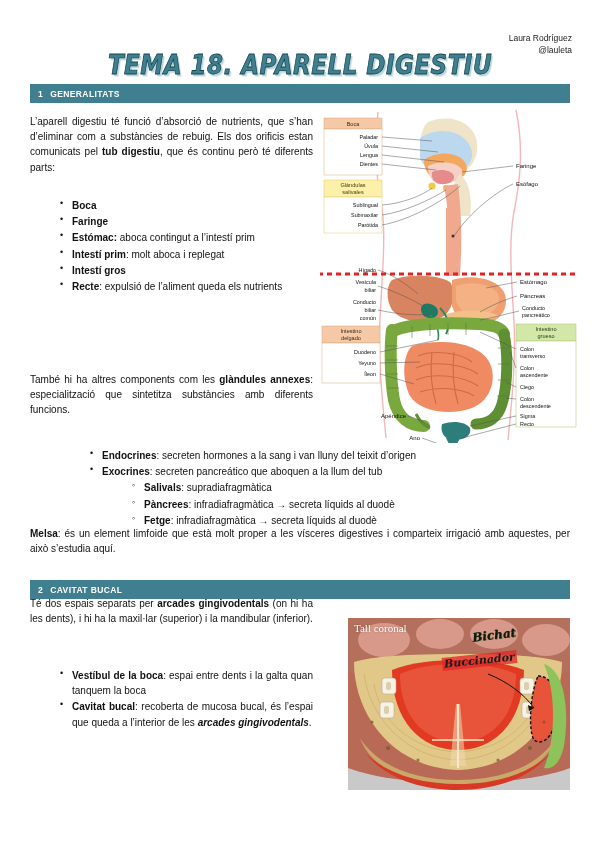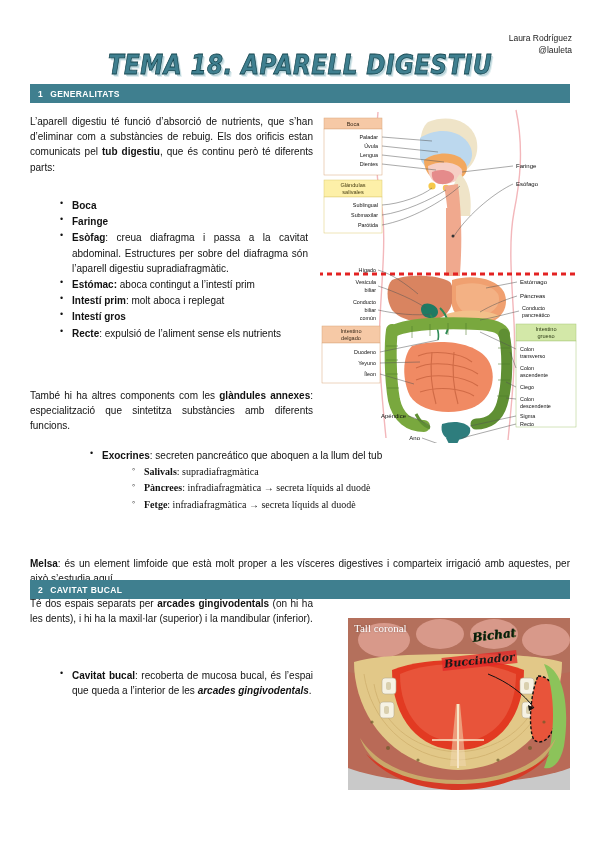--- a/index.html
+++ b/index.html
@@ -135,58 +135,59 @@
   </div>
 
   <div class="txt" style="left:30px; top:114px; width:283px;">
     <span>L’aparell digestiu té funció d’absorció de nutrients, que s’han d’eliminar com a substàncies de rebuig. Els dos orificis estan comunicats pel </span><b>tub digestiu</b><span>, que és continu però té diferents parts:</span>
   </div>
 
   <div class="txt" style="left:58px; top:198px; width:250px;">
     <ul class="lvl1">
       <li><b>Boca</b><span></span></li>
       <li><b>Faringe</b><span></span></li>
-      <li><b>Esòfag</b><span>: creua diafragma i passa a la cavitat abdominal. Estructures per sobre del diafragma són l’aparell digestiu supradiafragmàtic.</span></li>
       <li><b>Estómac:</b><span> aboca contingut a l’intestí prim</span></li>
       <li><b>Intestí prim</b><span>: molt aboca i replegat</span></li>
       <li><b>Intestí gros</b><span></span></li>
-      <li><b>Recte</b><span>: expulsió de l’aliment sense els nutrients</span></li>
+      <li><b>Recte</b><span>: expulsió de l’aliment queda els nutrients</span></li>
     </ul>
   </div>
 
-  <div class="txt" style="left:30px; top:388px; width:283px;">
+  <div class="txt" style="left:30px; top:372px; width:283px;">
     <span>També hi ha altres components com les </span><b>glàndules annexes</b><span>: especialització que sintetitza substàncies amb diferents funcions.</span>
   </div>
 
   <div class="txt" style="left:88px; top:448px; width:480px;">
     <ul class="lvl1">
+      <li><b>Endocrines</b><span>: secreten hormones a la sang i van lluny del teixit d’origen</span></li>
       <li><b>Exocrines</b><span>: secreten pancreático que aboquen a la llum del tub</span></li>
     </ul>
-    <ul class="lvl2" style="margin-left:42px; margin-top:1px;font-family:Liberation Serif, serif;">
+    <ul class="lvl2" style="margin-left:42px; margin-top:1px;">
       <li><b>Salivals</b><span>: supradiafragmàtica</span></li>
       <li><b>Pàncrees</b><span>: infradiafragmàtica → secreta líquids al duodè</span></li>
       <li><b>Fetge</b><span>: infradiafragmàtica → secreta líquids al duodè</span></li>
     </ul>
   </div>
 
-  <div class="txt" style="left:30px; top:556px; width:540px;">
+  <div class="txt" style="left:30px; top:526px; width:540px;">
     <b>Melsa</b><span>: és un element limfoide que està molt proper a les vísceres digestives i comparteix irrigació amb aquestes, per això s’estudia aquí.</span>
   </div>
 
   <div class="section-bar" style="top:580px;">
     <span class="num">2</span>
     <span>CAVITAT BUCAL</span>
   </div>
 
   <div class="txt" style="left:30px; top:596px; width:283px;">
     <span>Té dos espais separats per </span><b>arcades gingivodentals</b><span> (on hi ha les dents), i hi ha la maxil·lar (superior) i la mandibular (inferior).</span>
   </div>
 
   <div class="txt" style="left:58px; top:668px; width:255px;">
     <ul class="lvl1">
+      <li><b>Vestíbul de la boca</b><span>: espai entre dents i la galta quan tanquem la boca</span></li>
       <li><b>Cavitat bucal</b><span>: recoberta de mucosa bucal, és l’espai que queda a l’interior de les </span><span class="bi">arcades gingivodentals</span><span>.</span></li>
     </ul>
   </div>
 
   <div class="fig1">
     <svg width="258" height="335" viewBox="0 0 258 335" xmlns="http://www.w3.org/2000/svg">
       <defs>
         <style>
           .bxh{font-family:"Liberation Sans",sans-serif;font-size:5.6px;}
           .bxi{font-family:"Liberation Sans",sans-serif;font-size:5.4px;}

